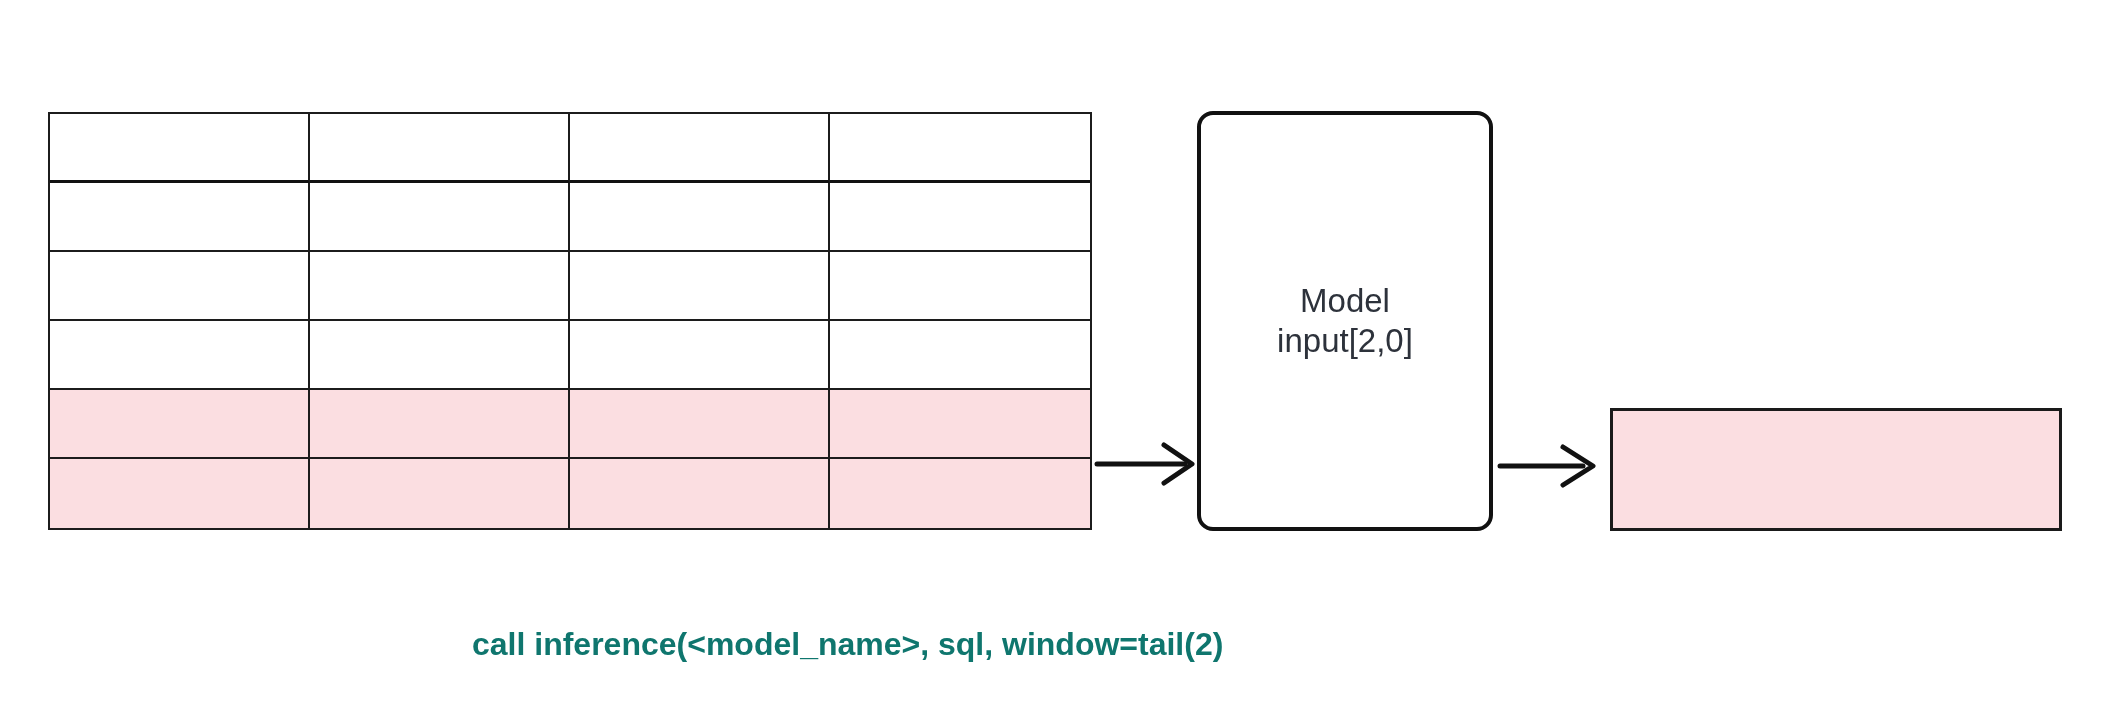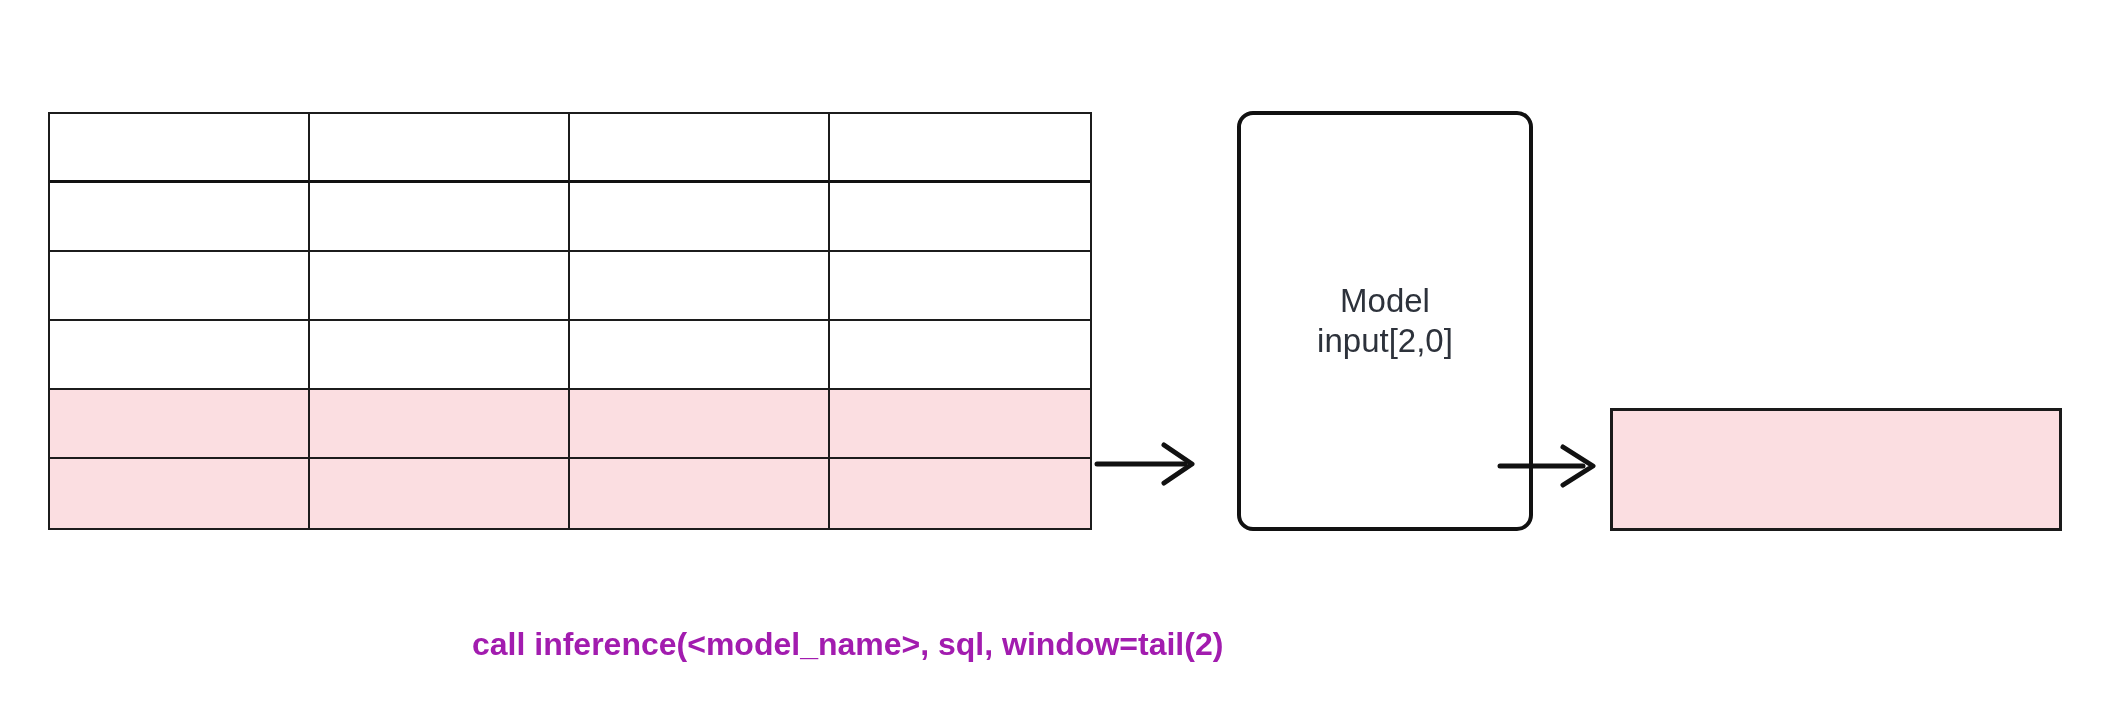--- a/index.html
+++ b/index.html
@@ -64,42 +64,41 @@
     border-radius: 16px;
     background: #ffffff;
     display: flex;
     flex-direction: column;
     align-items: center;
     justify-content: center;
     color: #2d323b;
     font-size: 33px;
     line-height: 40px;
     text-align: center;
-    margin-left: 40px;
   }
 
   
   #output-box {
     position: absolute;
     left: 1610px;
     top: 408px;
     width: 452px;
     height: 123px;
     box-sizing: border-box;
     border: 3px solid #1a1a1a;
   }
 
   
   #caption {
     position: absolute;
     left: 472px;
     top: 626px;
     font-size: 32px;
     font-weight: 700;
-    color: #a21caf;
+    color: #0f766e;
     white-space: nowrap;
   }
 </style>
 </head>
 <body>
 
 <div id="canvas" style="background: rgb(255, 255, 255);">
 
   <div id="input-table">
       <div class="cell header-sep"></div>

